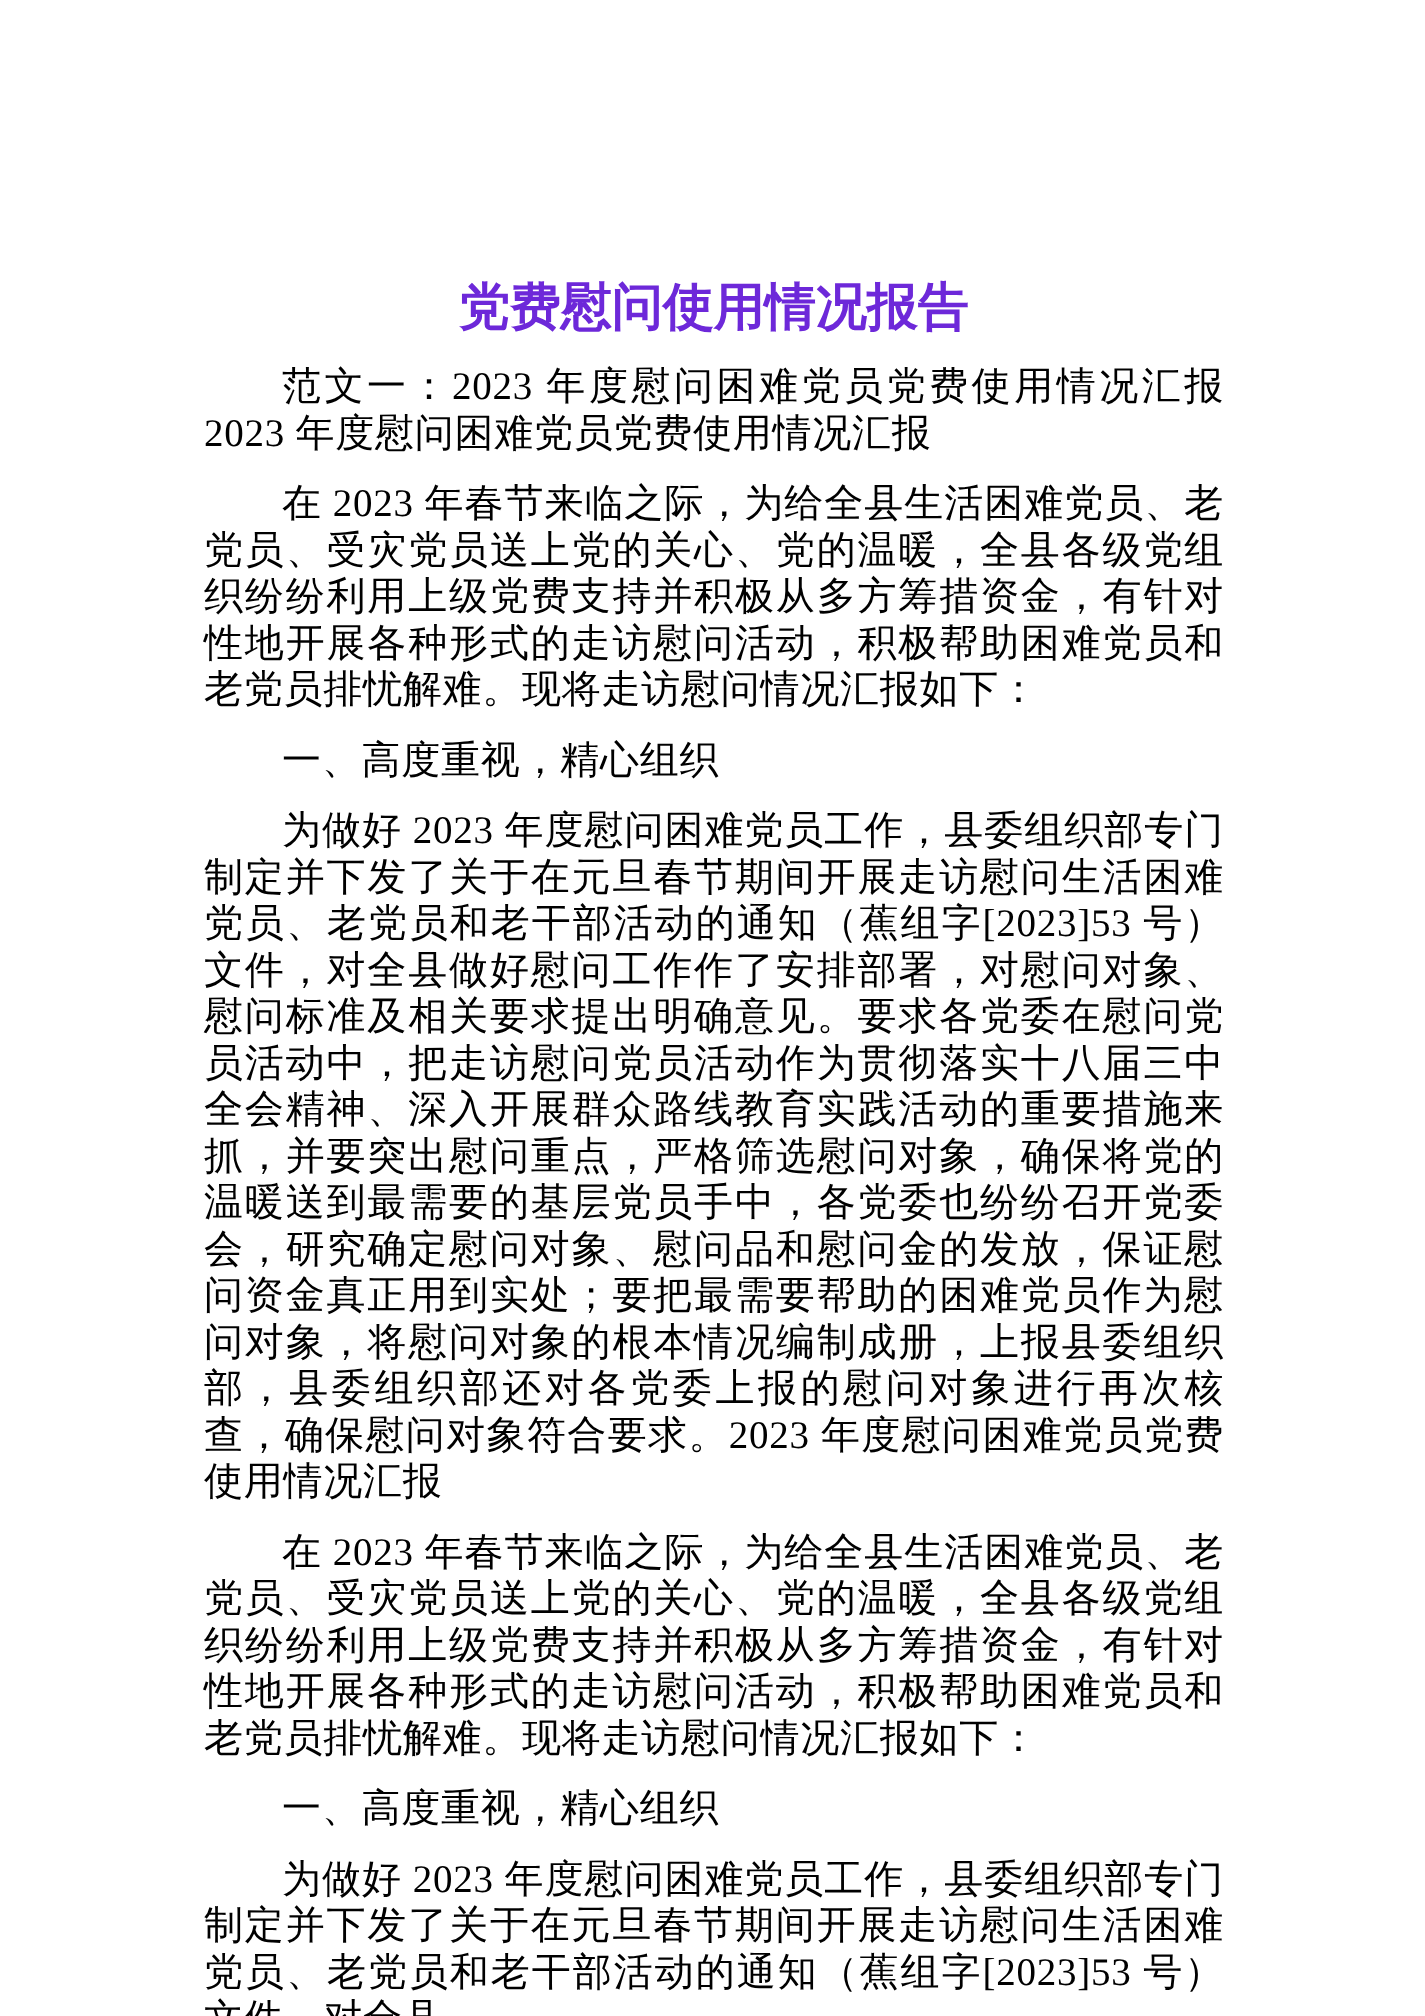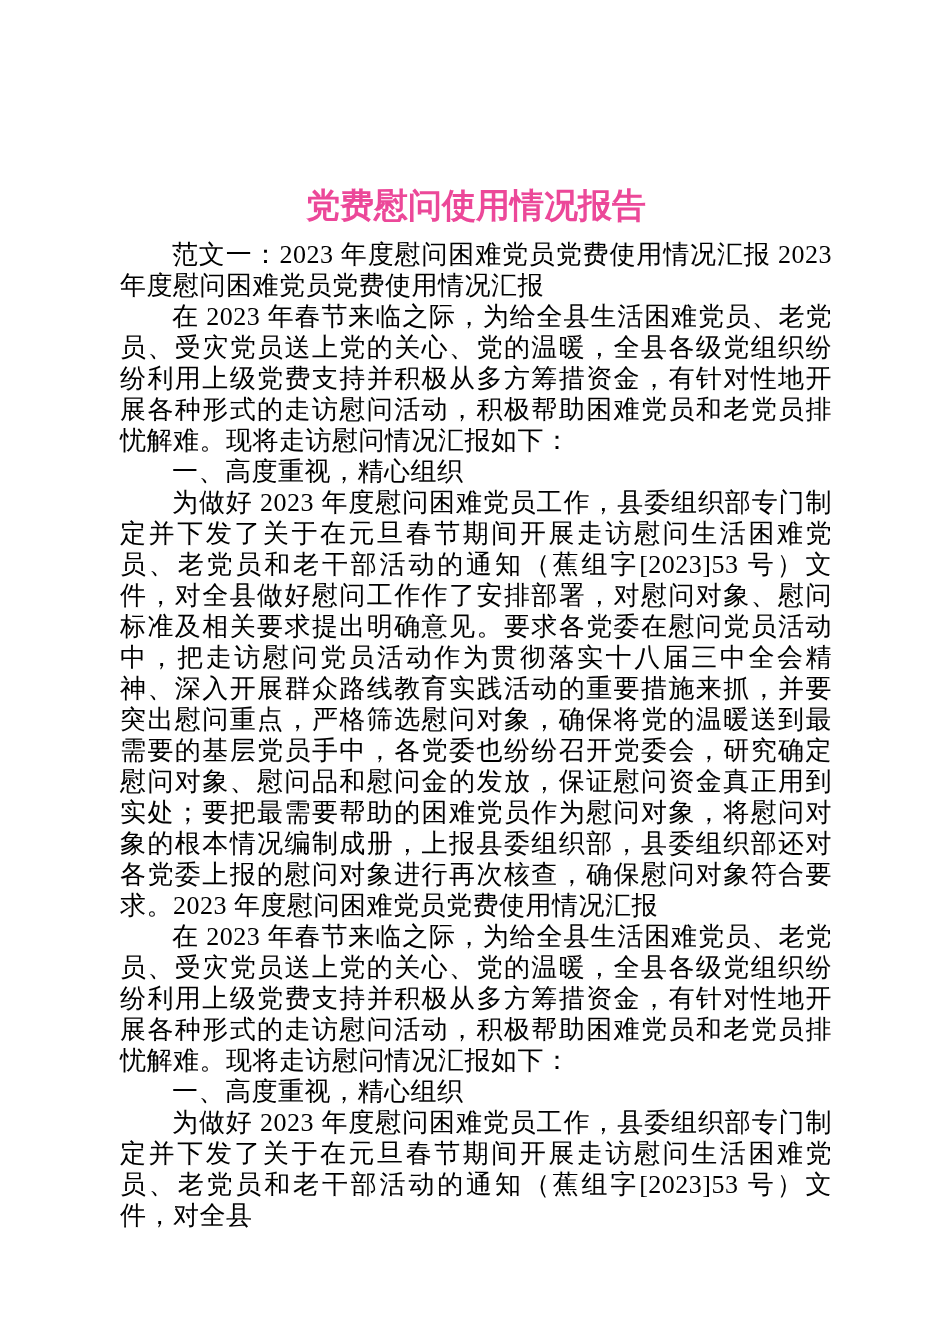--- a/index.html
+++ b/index.html
@@ -18,24 +18,24 @@
     overflow: hidden;
     color: #000000;
   }
   .doc-title {
     margin: 0 0 13px 0;
     font-family: "Liberation Serif", "DejaVu Serif", serif;
     font-weight: bold;
     font-size: 34px;
     line-height: 40px;
     text-align: center;
-    color: #ec4899;
+    color: #6d28d9;
   }
   .doc-body p {
-    margin: 0;
+    margin: 16px;
     font-family: "Liberation Serif", "DejaVu Serif", serif;
     font-size: 26px;
     line-height: 31px;
     text-align: justify;
     text-indent: 2em;
     color: #000000;
     letter-spacing: 0.5px;
   }
 </style>
 </head>

